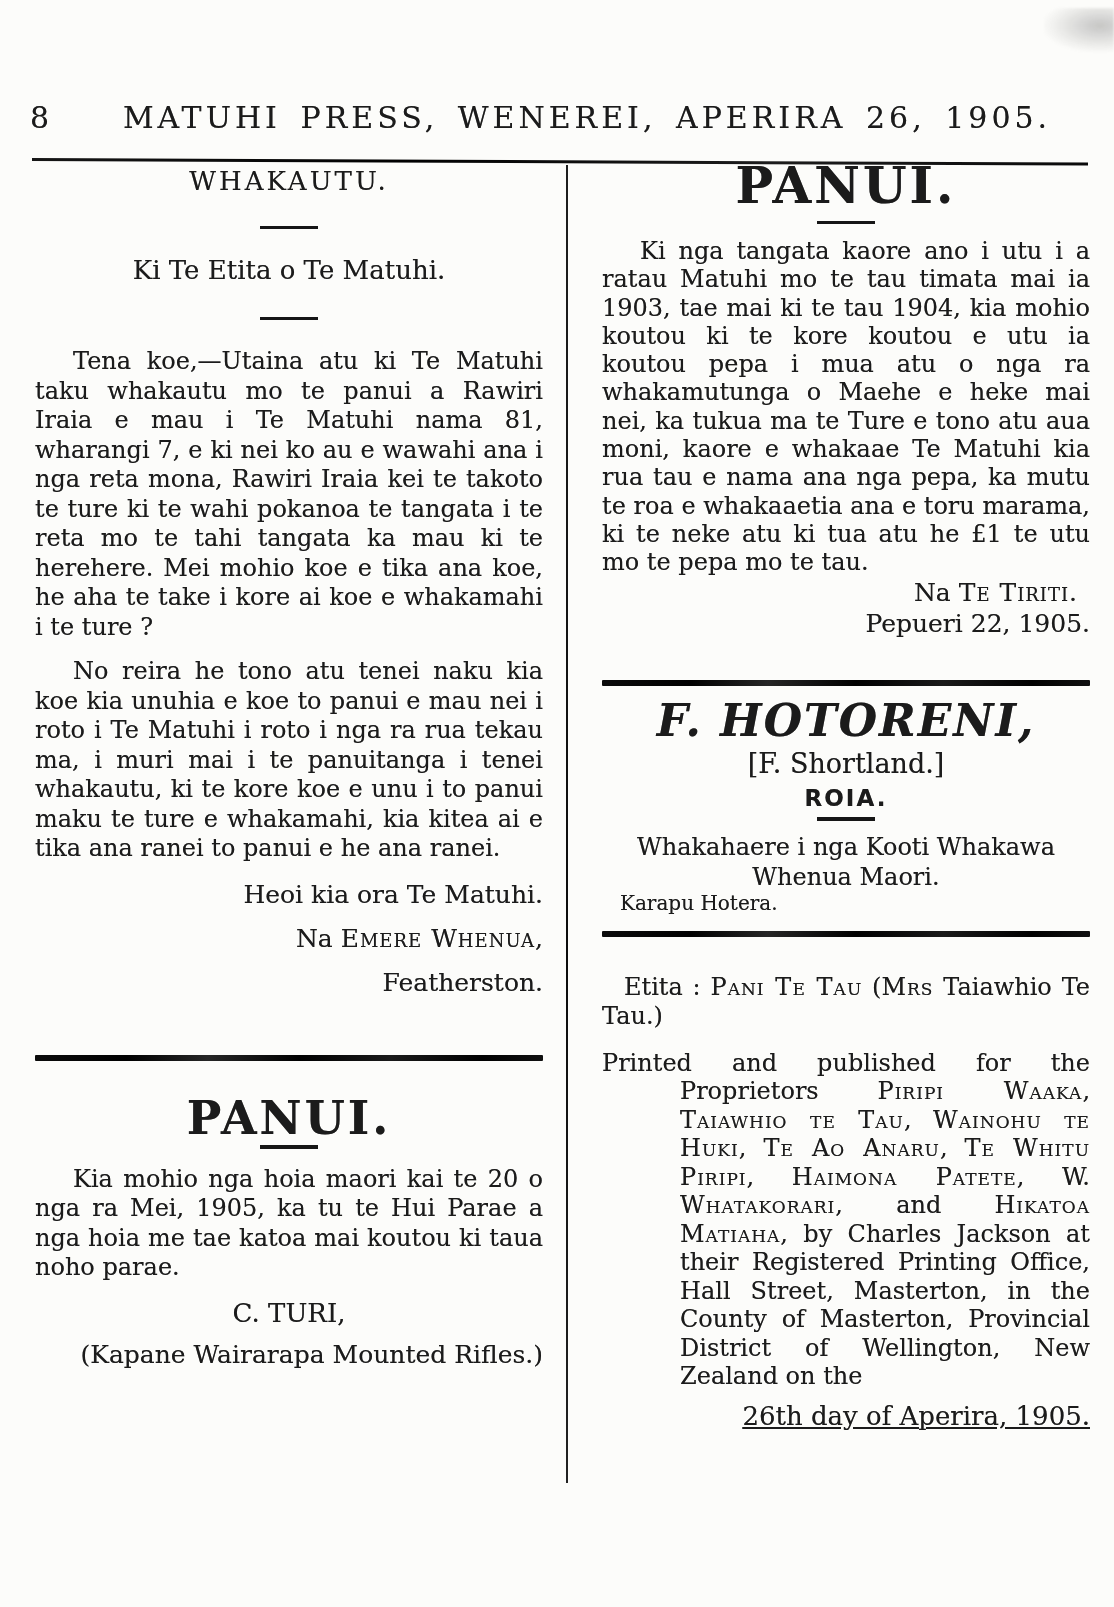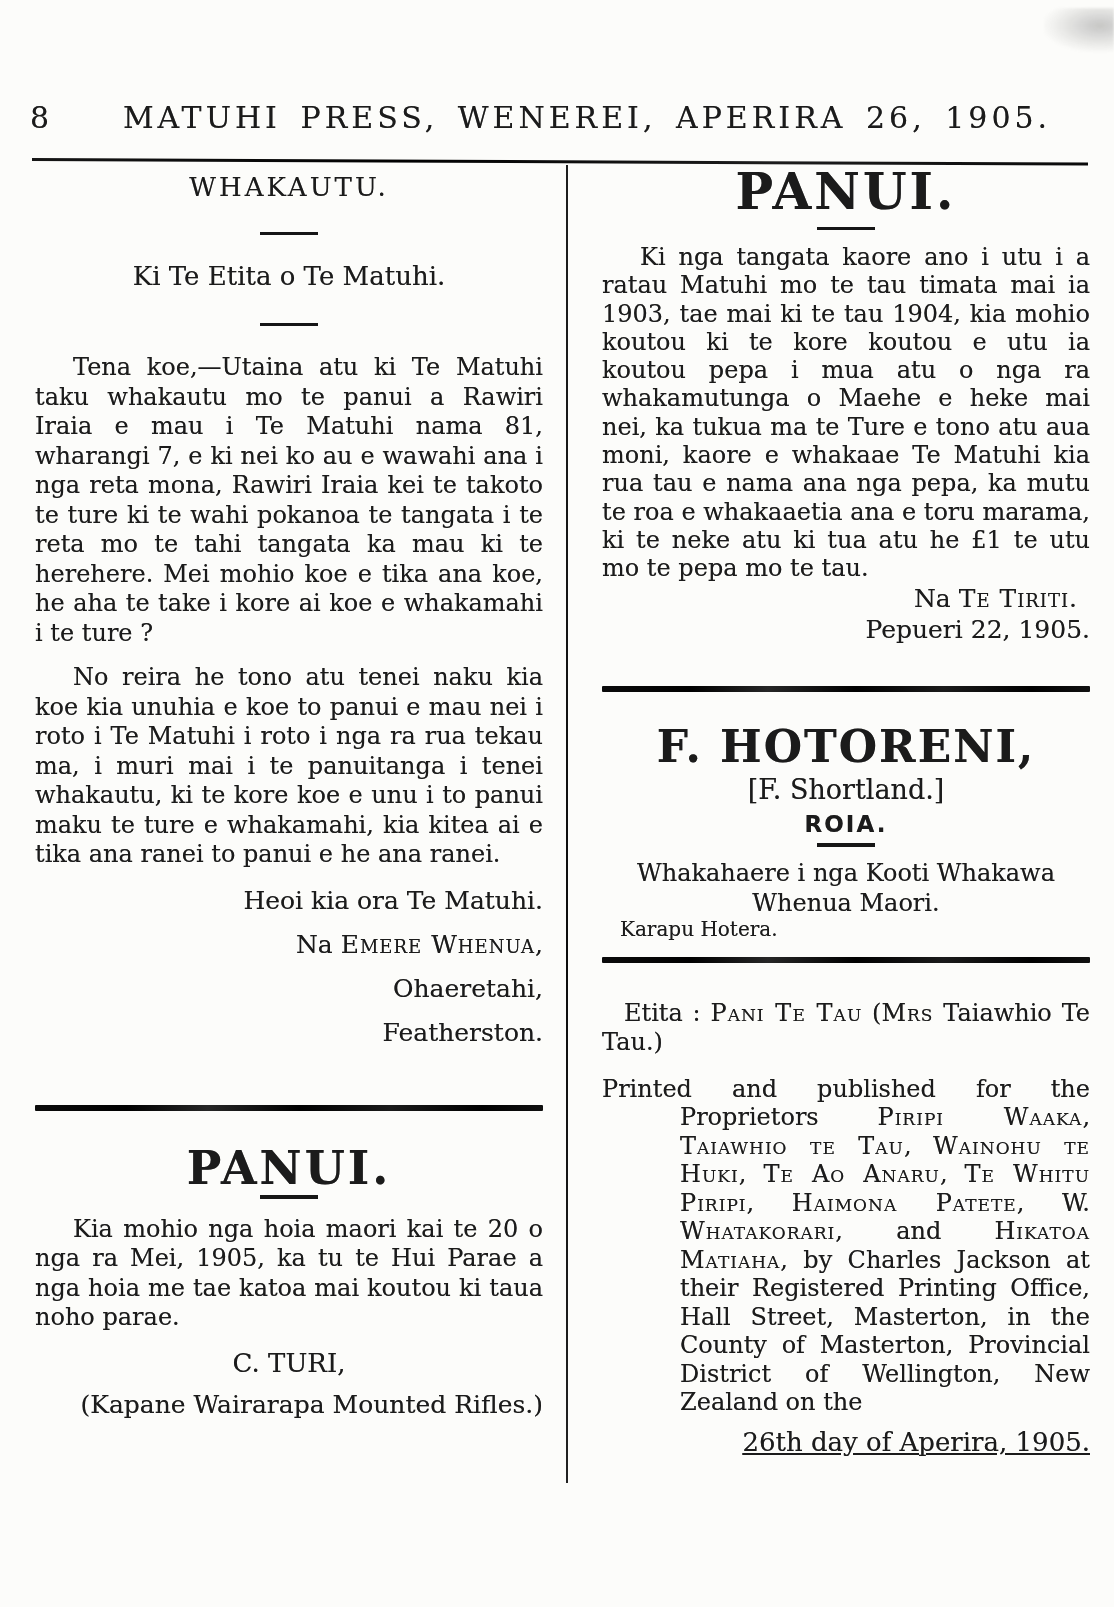--- a/index.html
+++ b/index.html
@@ -27,21 +27,21 @@
     position:absolute;left:566px;top:165px;width:2px;height:1318px;
     background:linear-gradient(#1e1e1e,#0c0c0c 60%,#222);
   }
   .scan-smudge{
     position:absolute;right:0;top:8px;width:70px;height:44px;
     background:radial-gradient(ellipse at 80% 40%,rgba(60,60,60,.28),rgba(120,120,120,.10) 55%,transparent 75%);
     filter:blur(1px);
   }
 
   
-  .col{position:absolute;top:156px;}
+  .col{position:absolute;top:150px;}
   .col-left{left:35px;width:508px;}
   .col-right{left:602px;width:488px;}
 
   p{margin:0;}
   .body-p{font-size:24px;line-height:29.5px;text-align:justify;text-indent:38px;}
 
   .sec-title{font-size:26px;letter-spacing:3px;text-align:center;}
   .salutation{font-size:26px;text-align:center;}
   .rule-short{width:58px;height:3px;background:#161616;margin:0 auto;}
   .rule-short.dbl{height:2px;border-bottom:2px solid #161616;background:#161616;box-sizing:content-box;border-top:none;}
@@ -78,21 +78,20 @@
   <div class="rule-short" style="margin-top:30px;"></div>
 
   <div class="salutation ink" style="margin-top:26px;">Ki Te Etita o Te Matuhi.</div>
   <div class="rule-short" style="margin-top:32px;"></div>
 
   <p class="body-p ink" style="margin-top:27px;">Tena koe,—Utaina atu ki Te Matuhi taku whakautu mo te panui a Rawiri Iraia e mau i Te Matuhi nama 81, wharangi 7, e ki nei ko au e wawahi ana i nga reta mona, Rawiri Iraia kei te takoto te ture ki te wahi pokanoa te tangata i te reta mo te tahi tangata ka mau ki te herehere.  Mei mohio koe e tika ana koe, he aha te take i kore ai koe e whakamahi i te ture ?</p>
   <p class="body-p ink" style="margin-top:15px;">No reira he tono atu tenei naku kia koe kia unuhia e koe to panui e mau nei i roto i Te Matuhi i roto i nga ra rua tekau ma, i muri mai i te panuitanga i tenei whakautu, ki te kore koe e unu i to panui maku te ture e whakamahi, kia kitea ai e tika ana ranei to panui e he ana ranei.</p>
 
   <p class="sig-line ink" style="margin-top:16px;padding-left:86px;">Heoi kia ora Te Matuhi.</p>
   <p class="sig-line ink" style="margin-top:15px;padding-left:118px;"><span>Na </span><span class="sc">Emere Whenua</span><span>,</span></p>
-  <p class="sig-line ink" style="margin-top:15px;padding-left:268px;">Ohaeretahi,</p>
   <p class="sig-line ink" style="margin-top:15px;padding-left:294px;">Featherston.</p>
 
   <div class="rule-thick" style="margin-top:58px;"></div>
 
   <div class="big-title ink" style="margin-top:30px;">PANUI.</div>
   <div class="rule-short dbl"></div>
 
   <p class="body-p ink" style="margin-top:16px;">Kia mohio nga hoia maori kai te 20 o nga ra Mei, 1905, ka tu te Hui Parae a nga hoia me tae katoa mai koutou ki taua noho parae.</p>
 
   <p class="sig-line ink" style="margin-top:16px;text-align:center;font-size:26px;">C. TURI,</p>
@@ -105,21 +104,21 @@
   <div class="big-title ink" style="margin-top:6px;font-size:50px;">PANUI.</div>
   <div class="rule-short" style="margin-top:6px;"></div>
 
   <p class="body-p ink" style="margin-top:13px;line-height:28.3px;">Ki nga tangata kaore ano i utu i a ratau Matuhi mo te tau timata mai ia 1903, tae mai ki te tau 1904, kia mohio koutou ki te kore koutou e utu ia koutou pepa i mua atu o nga ra whakamutunga o Maehe e heke mai nei, ka tukua ma te Ture e tono atu aua moni, kaore e whakaae Te Matuhi kia rua tau e nama ana nga pepa, ka mutu te roa e whakaaetia ana e toru marama, ki te neke atu ki tua atu he £1 te utu mo te pepa mo te tau.</p>
 
   <p class="sig-line ink" style="margin-top:1px;text-align:right;padding-right:12px;"><span>Na </span><span class="sc">Te Tiriti.</span></p>
   <p class="sig-line ink" style="margin-top:2px;padding-left:44px;">Pepueri 22, 1905.</p>
 
   <div class="rule-thick" style="margin-top:42px;"></div>
 
-  <div class="ad-name ink" style="margin-top:29px;">F. HOTORENI,</div>
+  <div class="ad-name ink" style="margin-top:9px;font-style:italic;">F. HOTORENI,</div>
   <div class="ad-alias ink" style="margin-top:2px;">[F. Shortland.]</div>
   <div class="ad-role ink" style="margin-top:6px;">ROIA.</div>
   <div class="rule-short dbl" style="margin-top:6px;"></div>
 
   <p class="ad-courts ink" style="margin-top:11px;">Whakahaere i nga Kooti Whakawa Whenua Maori.</p>
 
   <p class="small-note ink" style="padding-left:18px;">Karapu Hotera.</p>
 
   <div class="rule-thick" style="margin-top:16px;"></div>
 

